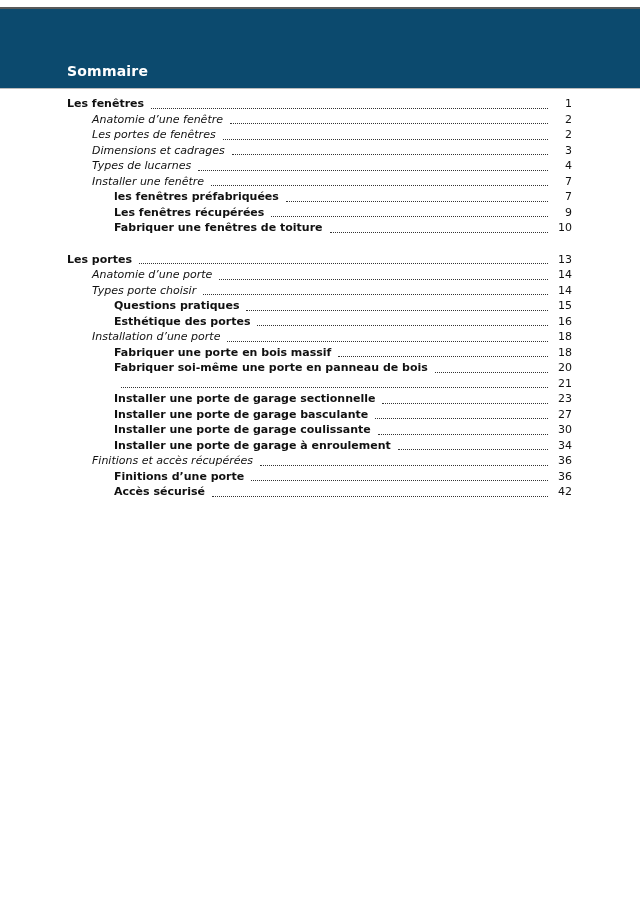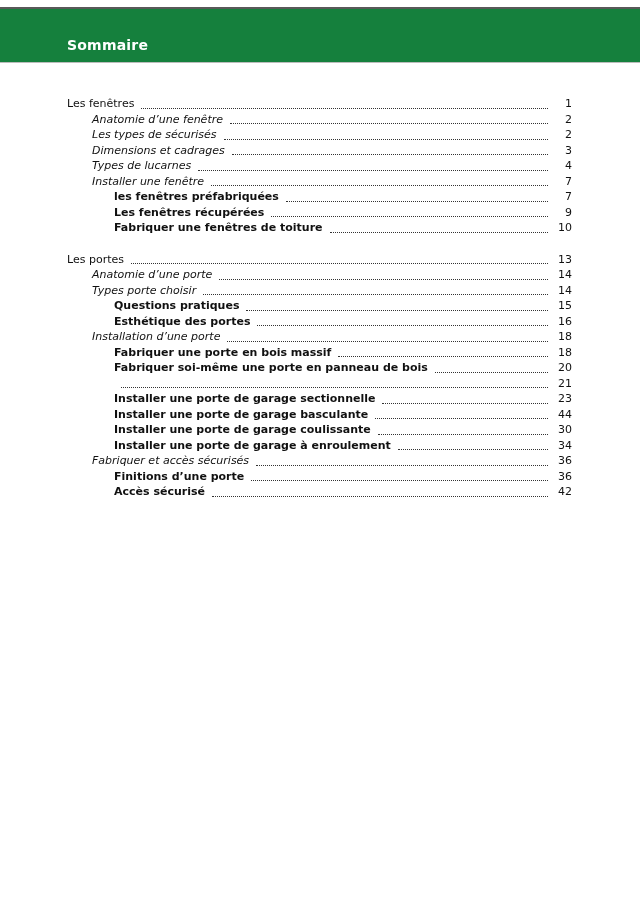--- a/index.html
+++ b/index.html
@@ -12,22 +12,22 @@
     position: relative;
     overflow: hidden;
   }
 
   
   .band {
     position: absolute;
     left: 0;
     top: 7px;
     width: 640px;
-    height: 56px;
-    background: #15803d;
+    height: 82px;
+    background: #0c4a6e;
     border-top: 2px solid #595959;
     border-bottom: 1px solid #bcbcbc;
     display: flex;
     align-items: flex-end;
     padding: 0 0 10px 67px;
   }
   .band .title {
     margin: 0;
     color: #ffffff;
     font-size: 14px;
@@ -64,21 +64,21 @@
   }
   .row .page {
     flex: 0 0 auto;
     width: 20px;
     text-align: right;
     line-height: 15.5px;
     font-weight: normal;
     font-style: normal;
   }
   .lvl1 { padding-left: 0; }
-  .lvl1 .label { font-weight: normal; }
+  .lvl1 .label { font-weight: bold; }
   .lvl2 { padding-left: 25px; }
   .lvl2 .label { font-weight: normal; font-style: italic; }
   .lvl3 { padding-left: 47px; }
   .lvl3 .label { font-weight: bold; }
 </style>
 </head>
 <body>
 
 <div class="page">
   <header class="band">
@@ -90,21 +90,21 @@
           <span class="label">Les fenêtres</span>
           <span class="leader"></span>
           <span class="page">1</span>
         </div>
         <div class="row lvl2">
           <span class="label">Anatomie d’une fenêtre</span>
           <span class="leader"></span>
           <span class="page">2</span>
         </div>
         <div class="row lvl2">
-          <span class="label">Les types de sécurisés</span>
+          <span class="label">Les portes de fenêtres</span>
           <span class="leader"></span>
           <span class="page">2</span>
         </div>
         <div class="row lvl2">
           <span class="label">Dimensions et cadrages</span>
           <span class="leader"></span>
           <span class="page">3</span>
         </div>
         <div class="row lvl2">
           <span class="label">Types de lucarnes</span>
@@ -178,34 +178,34 @@
           <span class="page">21</span>
         </div>
         <div class="row lvl3">
           <span class="label">Installer une porte de garage sectionnelle</span>
           <span class="leader"></span>
           <span class="page">23</span>
         </div>
         <div class="row lvl3">
           <span class="label">Installer une porte de garage basculante</span>
           <span class="leader"></span>
-          <span class="page">44</span>
+          <span class="page">27</span>
         </div>
         <div class="row lvl3">
           <span class="label">Installer une porte de garage coulissante</span>
           <span class="leader"></span>
           <span class="page">30</span>
         </div>
         <div class="row lvl3">
           <span class="label">Installer une porte de garage à enroulement</span>
           <span class="leader"></span>
           <span class="page">34</span>
         </div>
         <div class="row lvl2">
-          <span class="label">Fabriquer et accès sécurisés</span>
+          <span class="label">Finitions et accès récupérées</span>
           <span class="leader"></span>
           <span class="page">36</span>
         </div>
         <div class="row lvl3">
           <span class="label">Finitions d’une porte</span>
           <span class="leader"></span>
           <span class="page">36</span>
         </div>
         <div class="row lvl3">
           <span class="label">Accès sécurisé</span>

